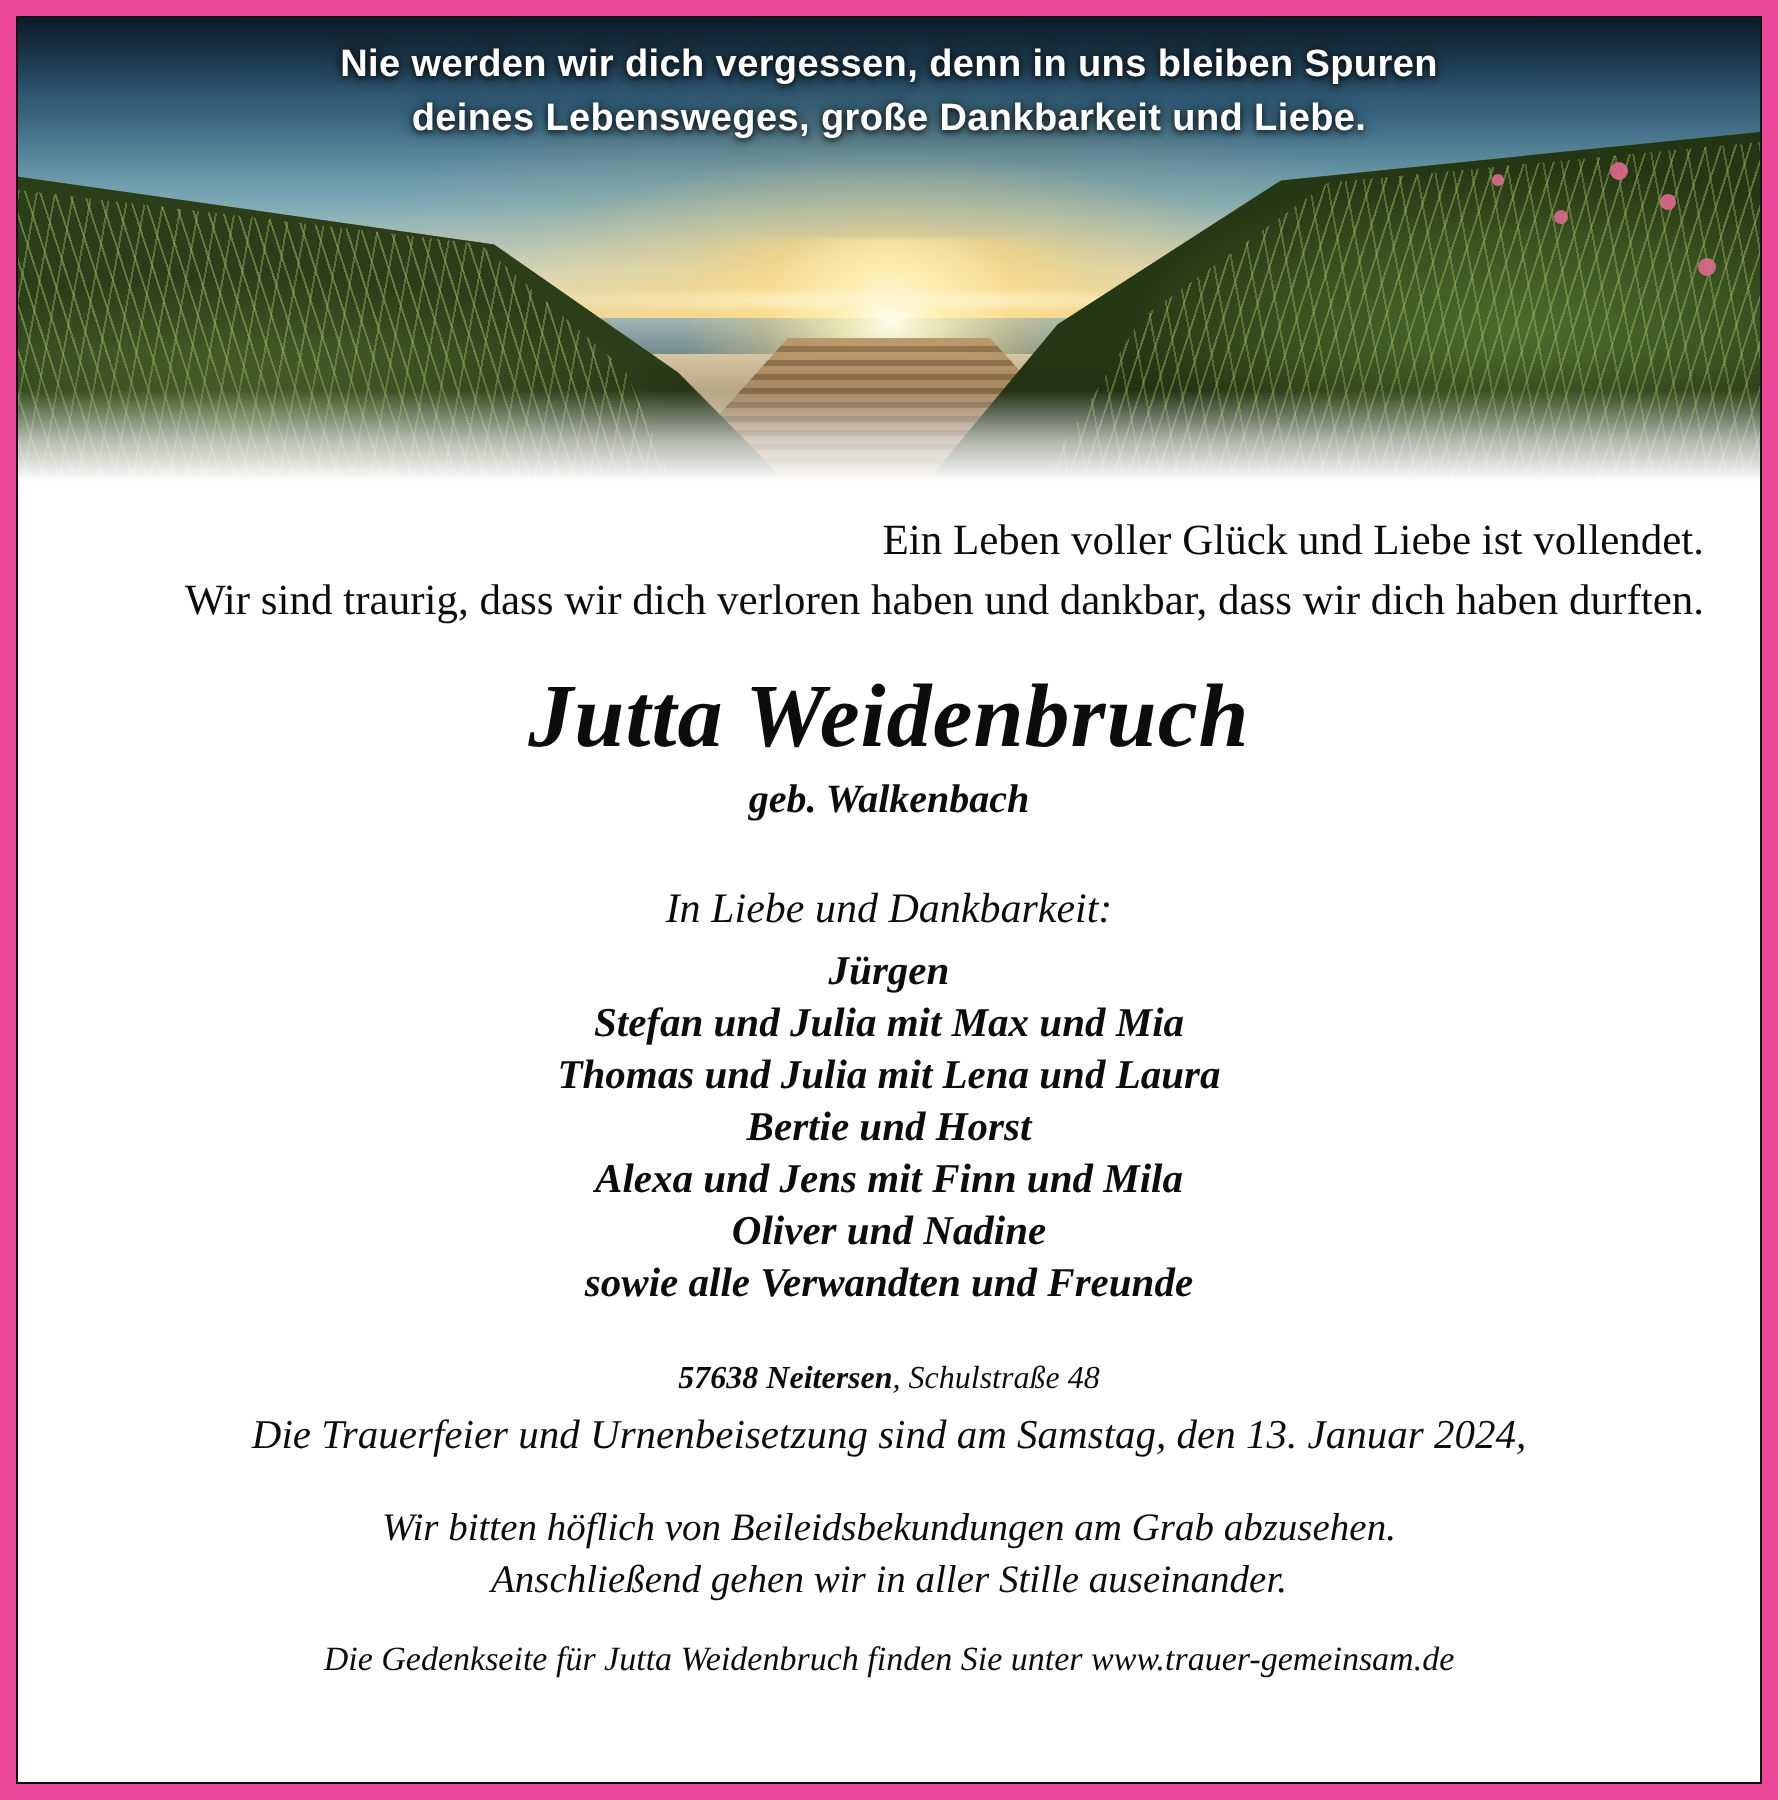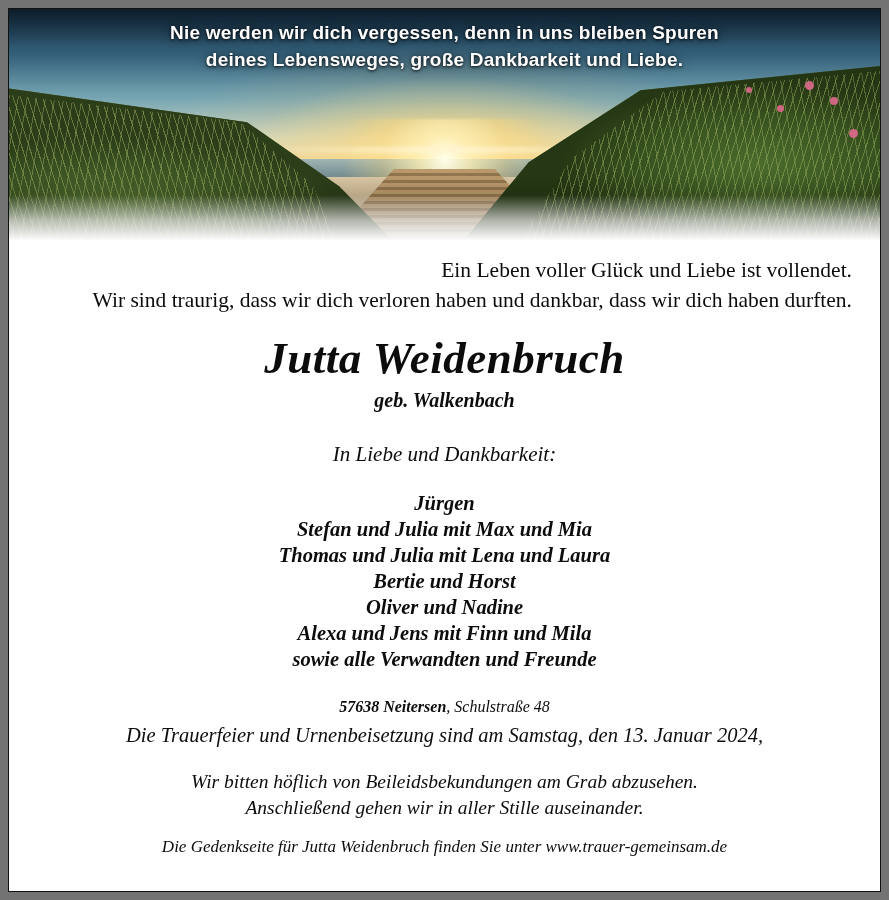--- a/index.html
+++ b/index.html
@@ -7,21 +7,21 @@
     padding: 0;
     background: #ffffff;
   }
   body {
     font-family: "Liberation Serif", serif;
   }
   .card {
     position: relative;
     width: 889px;
     height: 900px;
-    background: #737373;
+    background: #ec4899;
     box-sizing: border-box;
     overflow: hidden;
   }
   .inner {
     position: absolute;
     left: 8px;
     top: 8px;
     width: 873px;
     height: 884px;
     background: #ffffff;
@@ -208,21 +208,21 @@
   .dates .gap {
     display: inline-block;
     width: 42px;
   }
   .gratitude {
     font-size: 21px;
     font-style: italic;
     margin-top: 30px;
   }
   .family {
-    margin-top: 23px;
+    margin-top: 6px;
   }
   .family div {
     font-size: 20.5px;
     font-weight: bold;
     font-style: italic;
     line-height: 26px;
   }
   .address {
     font-size: 16px;
     font-style: italic;
@@ -291,22 +291,22 @@
       <div class="maiden">geb. Walkenbach</div>
 
 
       <div class="gratitude">In Liebe und Dankbarkeit:</div>
 
       <div class="family">
         <div>Jürgen</div>
         <div>Stefan und Julia mit Max und Mia</div>
         <div>Thomas und Julia mit Lena und Laura</div>
         <div>Bertie und Horst</div>
+        <div>Alexa und Jens mit Finn und Mila</div>
         <div>Oliver und Nadine</div>
-        <div>Alexa und Jens mit Finn und Mila</div>
         <div>sowie alle Verwandten und Freunde</div>
       </div>
 
       <div class="address">
         <b>57638 Neitersen</b><span>, Schulstraße 48</span>
       </div>
 
       <div class="service">
         <div>Die Trauerfeier und Urnenbeisetzung sind am Samstag, den 13. Januar 2024,</div>
       </div>

